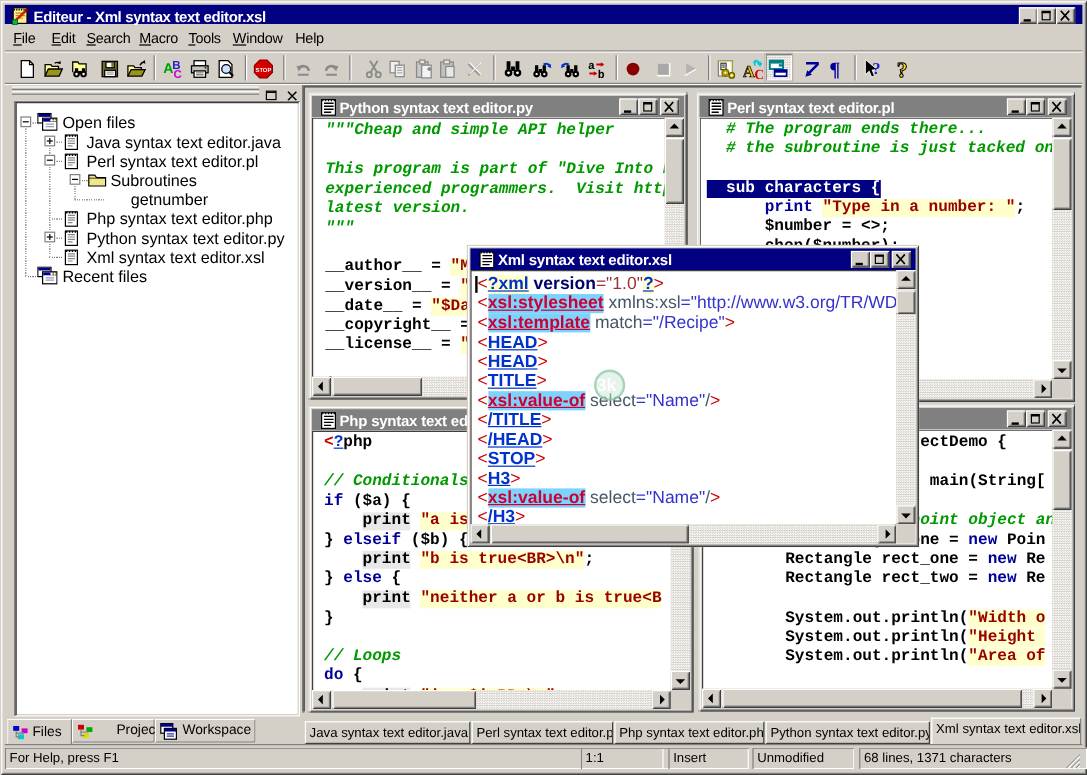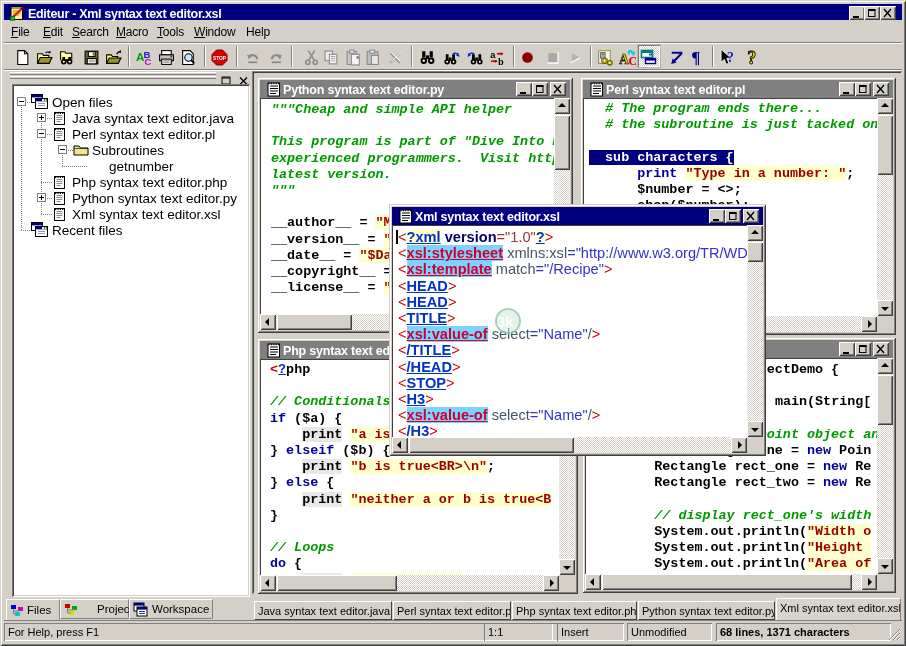--- a/index.html
+++ b/index.html
@@ -597,21 +597,20 @@
       <div class="wbody">
         <pre class="code" style="left:5px; top:4px;"><span class="k">public</span> <span class="k">class</span> CreateObjectDemo {
 
     <span class="k">public</span> <span class="k">static</span> <span class="k">void</span> main(String[
 
          <span class="c">// create a point object an</span>
         Point origin_one = <span class="k">new</span> Poin
         Rectangle rect_one = <span class="k">new</span> Re
         Rectangle rect_two = <span class="k">new</span> Re
 
-        <span class="c">// display rect_one's width</span>
         System.out.println(<span class="s">"Width o</span>
         System.out.println(<span class="s">"Height </span>
         System.out.println(<span class="s">"Area of</span></pre>
         <div class="sb" style="right:0; top:0; width:16px; bottom:16px;">
           <div class="sbb" style="top:0;">
               <div class="arr a-up"></div>
             </div>
           <div class="thumb" style="top:17px; left:0; width:16px; height:50px;"></div>
           <div class="sbb" style="bottom:0;">
               <div class="arr a-dn"></div>
@@ -761,21 +760,21 @@
     <div class="dtab" style="left:260px; width:125px;">Php syntax text editor.php</div>
     <div class="dtab" style="left:386px; width:137px;">Python syntax text editor.py</div>
     <div class="dtab act" style="left:524px; width:125px;">Xml syntax text editor.xsl</div>
   </div>
 
   <div id="status">
     <div class="spanel" style="left:0px; width:555px;">For Help, press F1</div>
     <div class="spanel" style="left:480px; width:69px;">1:1</div>
     <div class="spanel" style="left:553px; width:67px;">Insert</div>
     <div class="spanel" style="left:623px; width:85px;">Unmodified</div>
-    <div class="spanel" style="left:712px; width:175px;font-weight:bold;">68 lines, 1371 characters</div>
+    <div class="spanel" style="left:712px; width:190px;">68 lines, 1371 characters</div>
     <svg class="abs" style="right:1px;bottom:1px" width="13" height="13">
         <path d="M12 1 L1 12 M12 5 L5 12 M12 9 L9 12" stroke="#808080"></path>
         <path d="M12 2 L2 12 M12 6 L6 12 M12 10 L10 12" stroke="#fff"></path>
       </svg>
   </div>
 
   <div id="wmark3k">3k</div>
 </div>
 
 </body></html>

